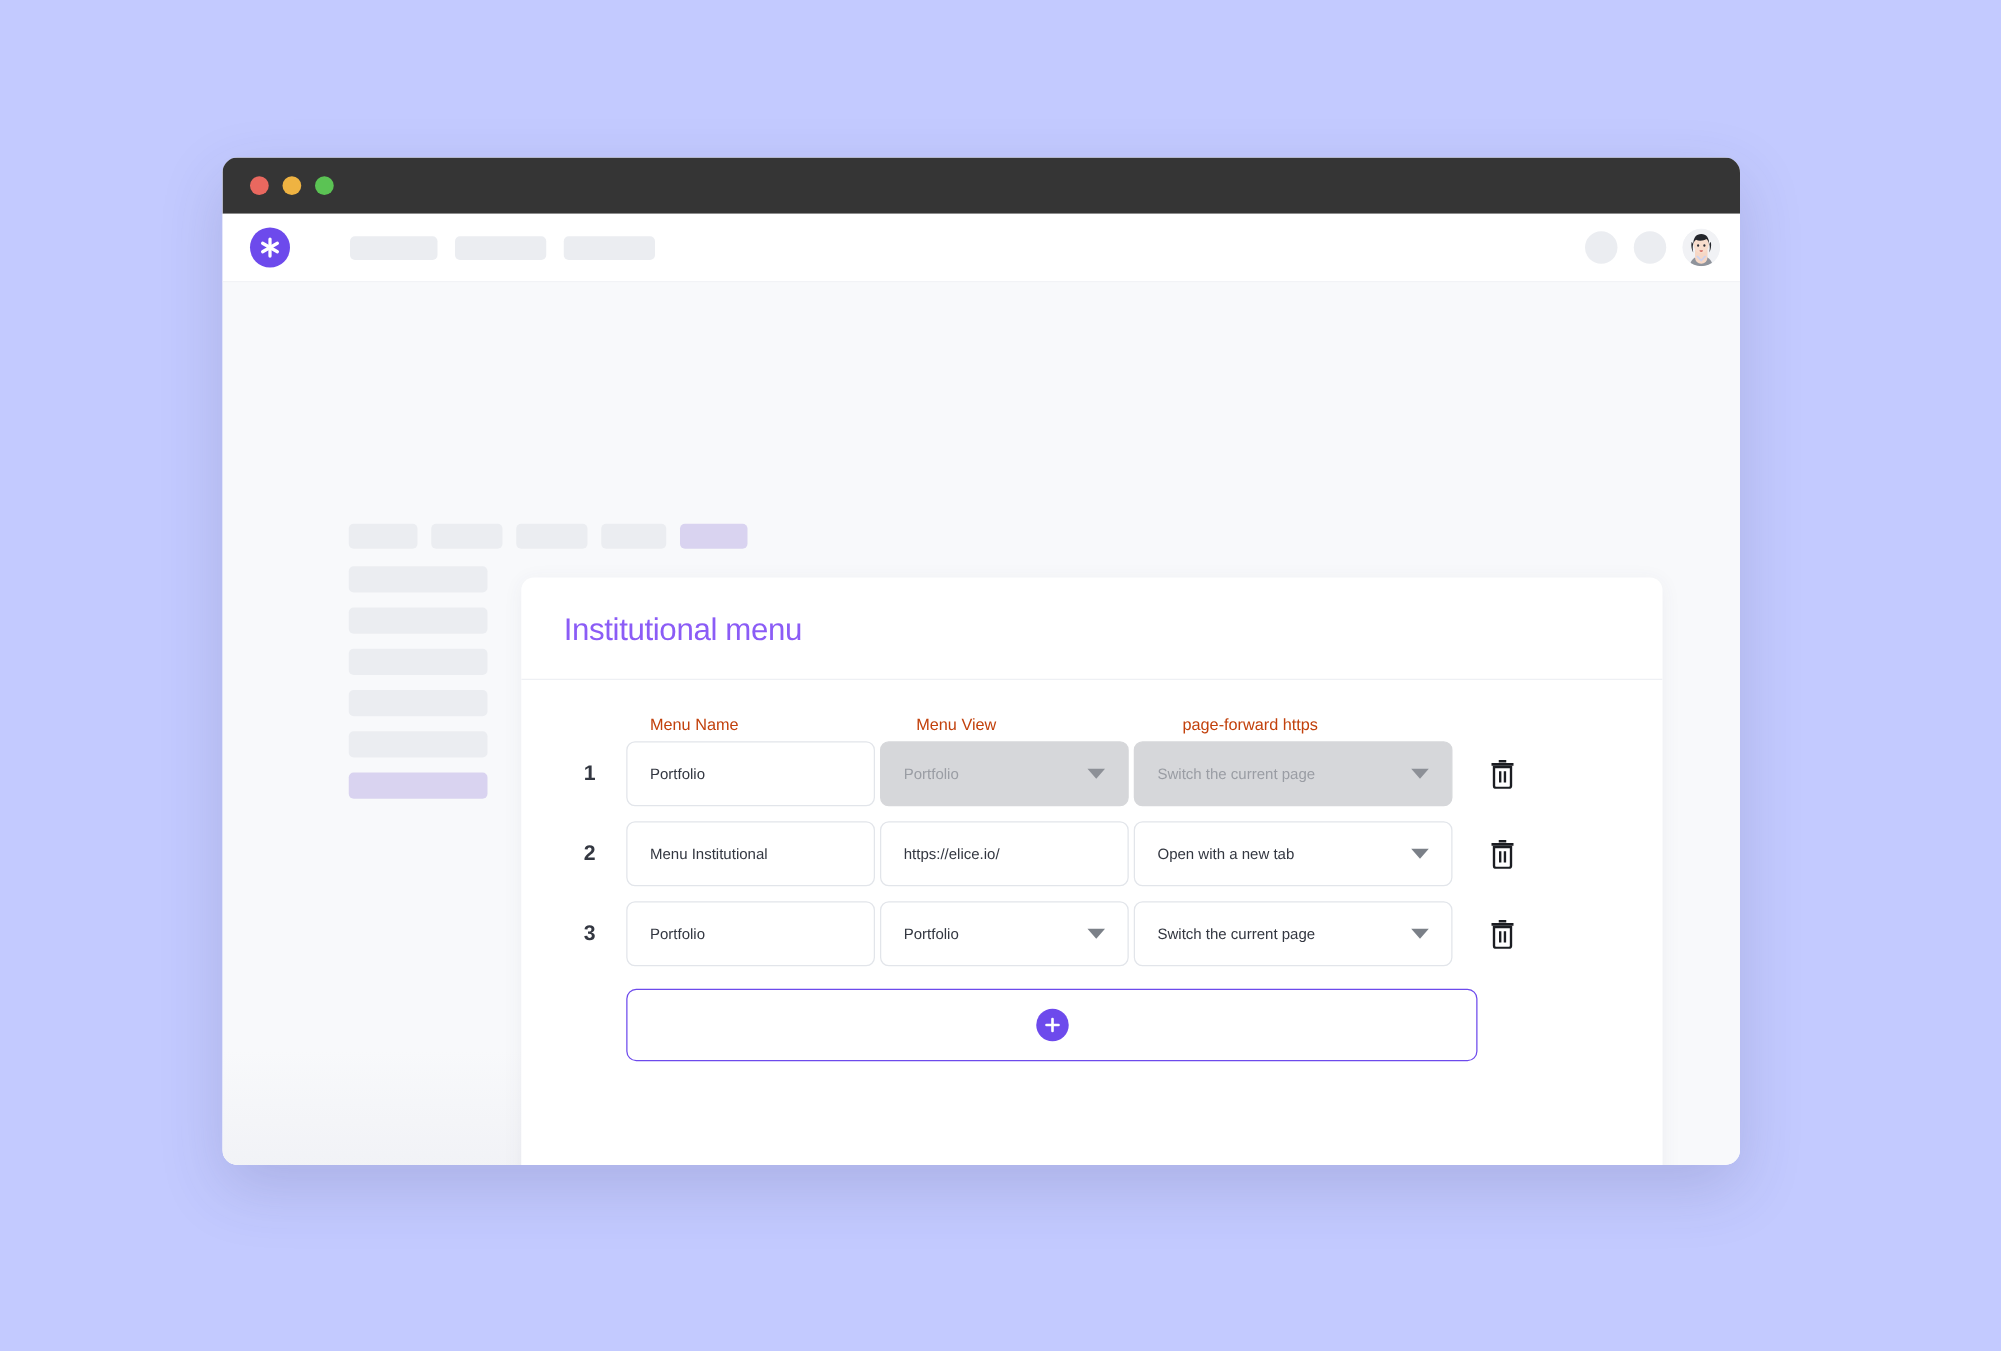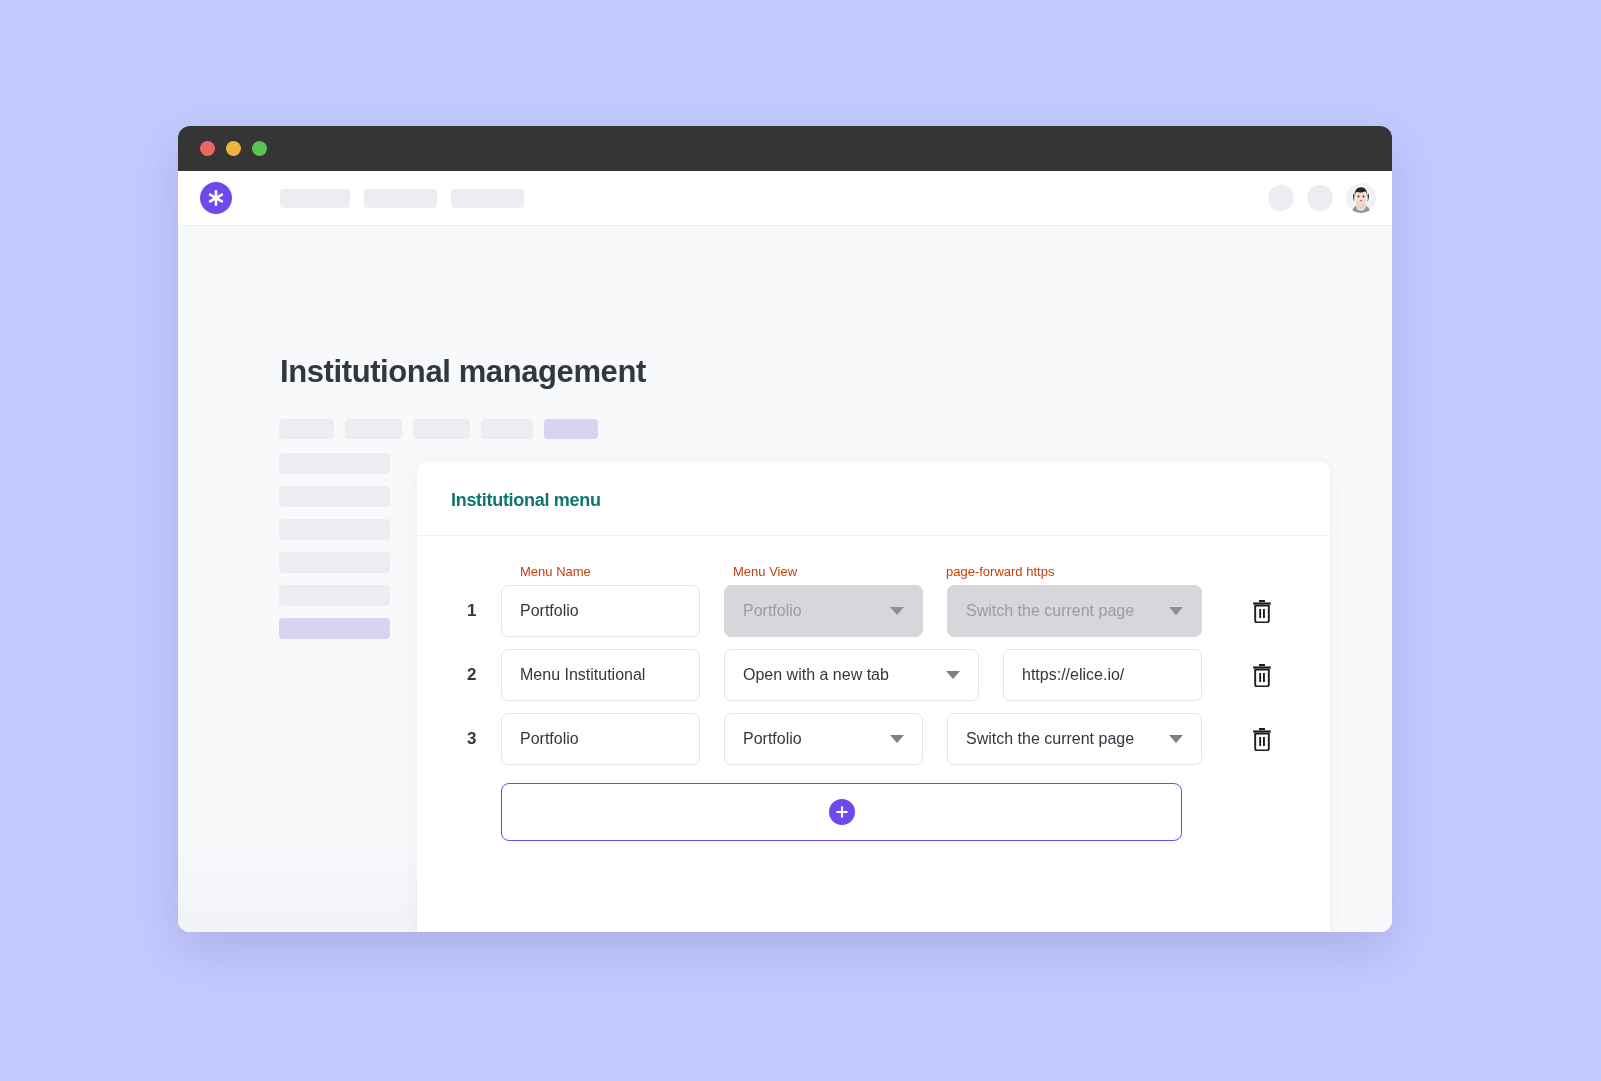--- a/index.html
+++ b/index.html
@@ -165,23 +165,23 @@
     border-radius: 10px 10px 0 0;
     box-shadow: 0 2px 16px rgba(60, 60, 110, 0.06);
     overflow: hidden;
   }
 
   .card-header {
     padding: 28px 34px 24px 34px;
     border-bottom: 1px solid #eef0f4;
   }
   .card-title {
-    font-size: 18px;
-    font-weight: bold;
-    color: #0f766e;
+    font-size: 25px;
+    font-weight: normal;
+    color: #8b5cf6;
     letter-spacing: -0.3px;
   }
 
   .card-body { padding: 28px 34px 0 34px; }
 
   .section-title {
     font-size: 16px;
     font-weight: bold;
     color: #333741;
     margin-bottom: 20px;
@@ -217,23 +217,23 @@
   }
 
   .field {
     height: 52px;
     border: 1px solid #e2e5ea;
     border-radius: 7px;
     background: #ffffff;
     display: flex;
     align-items: center;
     padding: 0 18px;
-    font-size: 16px;
+    font-size: 12px;
     color: #333741;
-    margin-right: 24px;
+    margin-right: 4px;
     position: relative;
     white-space: nowrap;
   }
   .field.w-name   { width: 199px; }
   .field.w-view   { width: 199px; }
   .field.w-method { width: 255px; }
 
   .field.disabled {
     background: #d6d7da;
     border-color: #d6d7da;
@@ -336,21 +336,20 @@
           <ellipse cx="17.5" cy="13.4" rx=".85" ry="1.05" fill="#2c2f36"></ellipse>
           <path d="M13.6 17.1h2.8a1.4 1.4 0 0 1-2.8 0z" fill="#d2675f"></path>
           <path d="M12.2 21.3 15 24.4l2.8-3.1 1.4.6-4.2 4.4-4.2-4.4z" fill="#cdd3ee"></path>
         </svg>
       </span>
     </div>
   </div>
 
   <div class="page-body">
 
-    <div class="page-title">Institutional management</div>
 
     <div class="tab-placeholders">
       <span class="tab-ph t1"></span>
       <span class="tab-ph t2"></span>
       <span class="tab-ph t3"></span>
       <span class="tab-ph t4"></span>
       <span class="tab-ph t5"></span>
     </div>
 
     <div class="sidebar">
@@ -397,25 +396,25 @@
               <path d="M4.2 6.6h13.6v15.2a1.6 1.6 0 0 1-1.6 1.6H5.8a1.6 1.6 0 0 1-1.6-1.6z" fill="none" stroke="#1b1d22" stroke-width="1.9"></path>
               <rect x="8.2" y="10" width="1.9" height="9" fill="#1b1d22"></rect>
               <rect x="12" y="10" width="1.9" height="9" fill="#1b1d22"></rect>
             </svg>
           </button>
         </div>
 
         <div class="menu-row">
           <div class="row-num">2</div>
           <div class="field w-name">Menu Institutional</div>
+          <div class="field w-view">https://elice.io/</div>
           <div class="field w-method select">
             <span>Open with a new tab</span>
             <span class="chevron"></span>
           </div>
-          <div class="field w-view">https://elice.io/</div>
           <button class="trash-btn">
             <svg width="22" height="24" viewBox="0 0 22 24" aria-hidden="true">
               <rect x="2.2" y="3.4" width="17.6" height="2.2" fill="#1b1d22"></rect>
               <rect x="8" y="1" width="6" height="2" fill="#1b1d22"></rect>
               <path d="M4.2 6.6h13.6v15.2a1.6 1.6 0 0 1-1.6 1.6H5.8a1.6 1.6 0 0 1-1.6-1.6z" fill="none" stroke="#1b1d22" stroke-width="1.9"></path>
               <rect x="8.2" y="10" width="1.9" height="9" fill="#1b1d22"></rect>
               <rect x="12" y="10" width="1.9" height="9" fill="#1b1d22"></rect>
             </svg>
           </button>
         </div>

